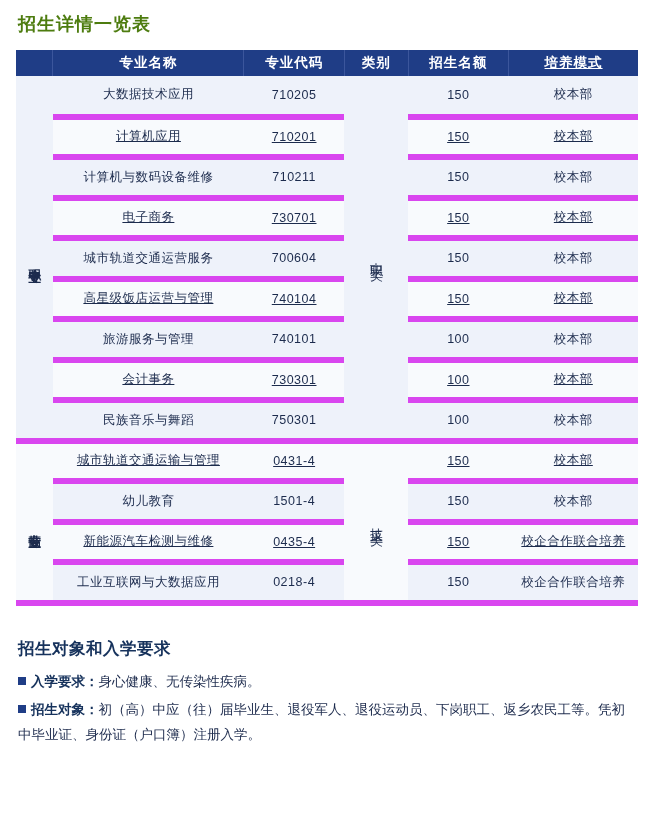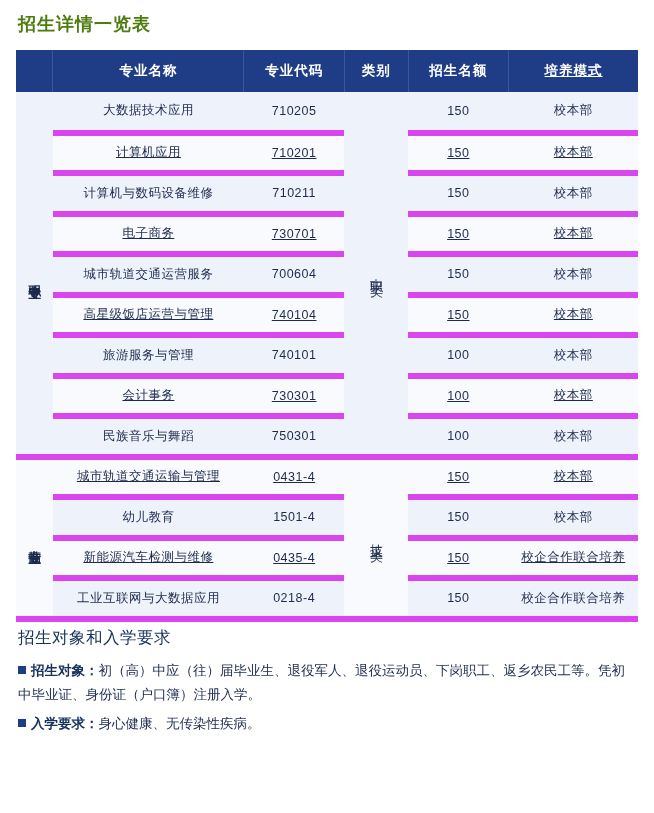--- a/index.html
+++ b/index.html
@@ -34,21 +34,21 @@
     border-collapse: collapse;
     width: 622px;
     table-layout: fixed;
     font-size: 12.5px;
   }
   table.admissions th {
     background: #1f3d86;
     color: #ffffff;
     font-weight: bold;
     font-size: 13.5px;
-    height: 42px;
+    height: 26px;
     text-align: center;
     border-right: 1px solid #3b569c;
     letter-spacing: 1px;
   }
   table.admissions th:last-child { border-right: none; text-decoration: underline; }
   table.admissions td {
     text-align: center;
     height: 40.5px;
     border-bottom: 6px solid #d946ef;
     color: #1c2b4d;
@@ -86,23 +86,23 @@
   .type-vert {
     writing-mode: vertical-rl;
     text-orientation: upright;
     display: inline-block;
     letter-spacing: 3px;
     font-size: 13px;
     line-height: 1.2;
   }
   .section-title {
     font-size: 16.5px;
-    font-weight: normal;
+    font-weight: bold;
     color: #16325c;
-    margin-top: 5px;
+    margin-top: 32px;
     margin-bottom: 10px;
     padding-left: 2px;
     letter-spacing: 0.5px;
   }
   .para {
     font-size: 13.5px;
     line-height: 1.85;
     color: #1d2b4d;
     padding-left: 2px;
     margin-bottom: 4px;
@@ -239,20 +239,20 @@
         <td>0218-4</td>
         <td>150</td>
         <td>校企合作联合培养</td>
       </tr>
     </tbody>
   </table>
 
   <div class="section-title">招生对象和入学要求</div>
 
   <div class="para">
+    <span class="bullet"></span><span class="lbl">入学要求：</span><span>身心健康、无传染性疾病。</span>
+  </div>
+
+  <div class="para">
     <span class="bullet"></span><span class="lbl">招生对象：</span><span>初（高）中应（往）届毕业生、退役军人、退役运动员、下岗职工、返乡农民工等。凭初中毕业证、身份证（户口簿）注册入学。</span>
   </div>
 
-  <div class="para">
-    <span class="bullet"></span><span class="lbl">入学要求：</span><span>身心健康、无传染性疾病。</span>
-  </div>
-
 </div>
 
 </body></html>

